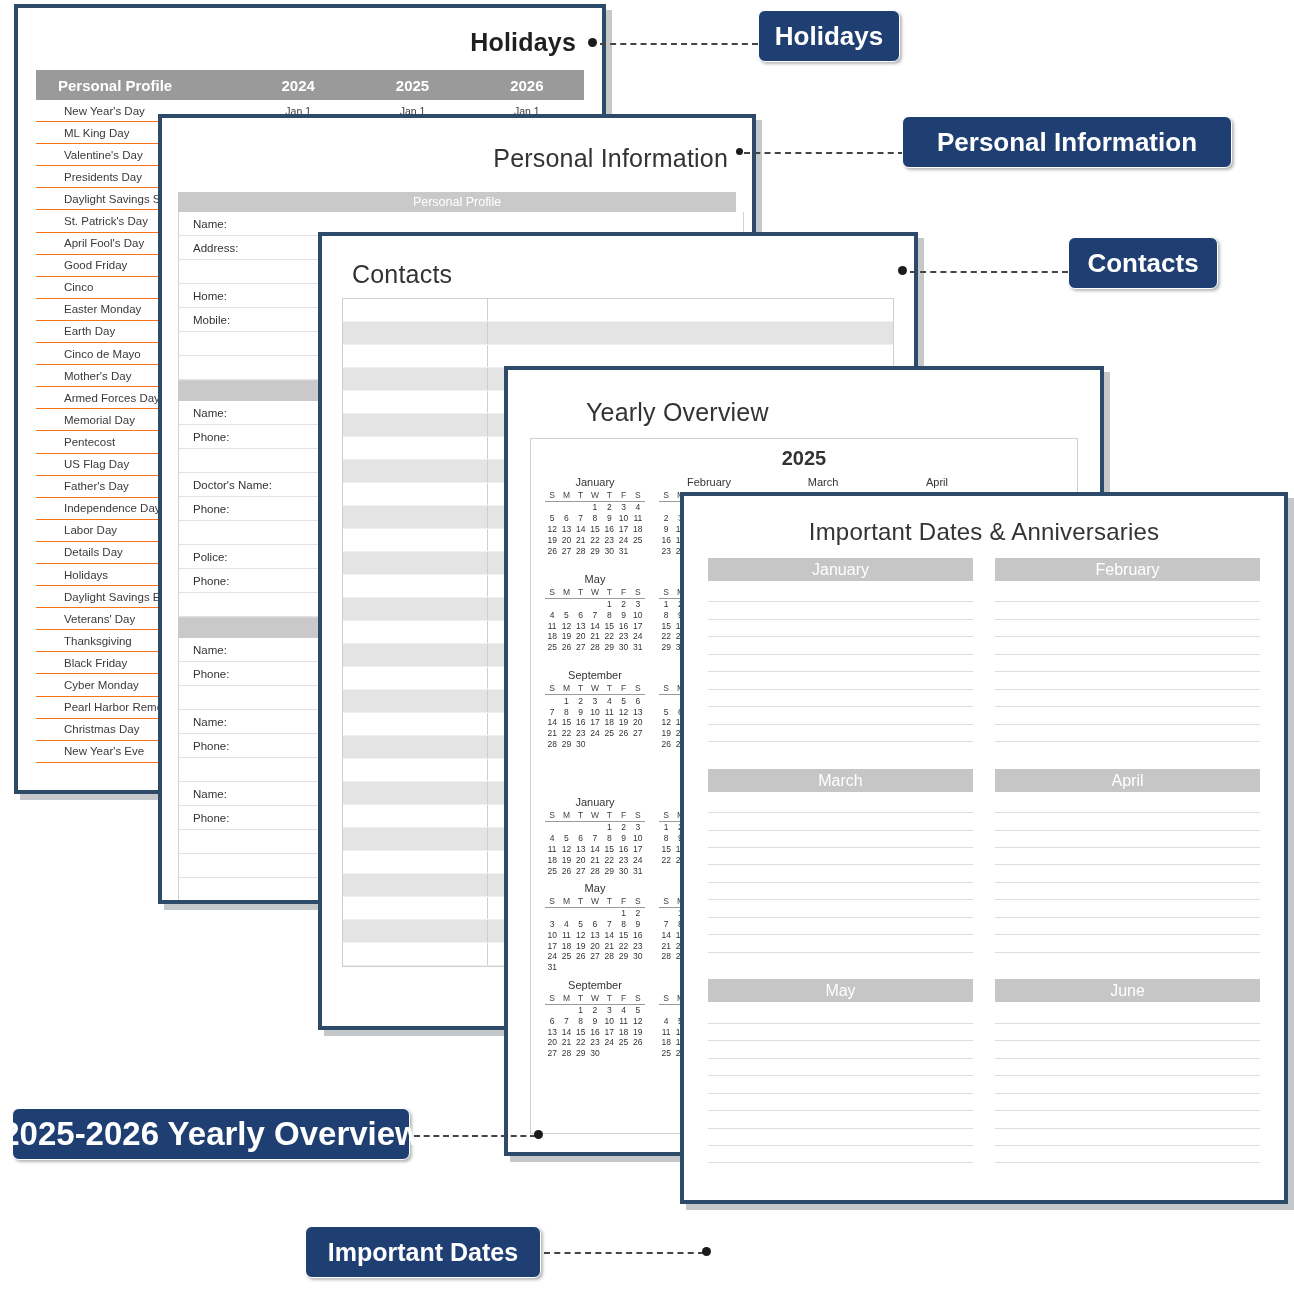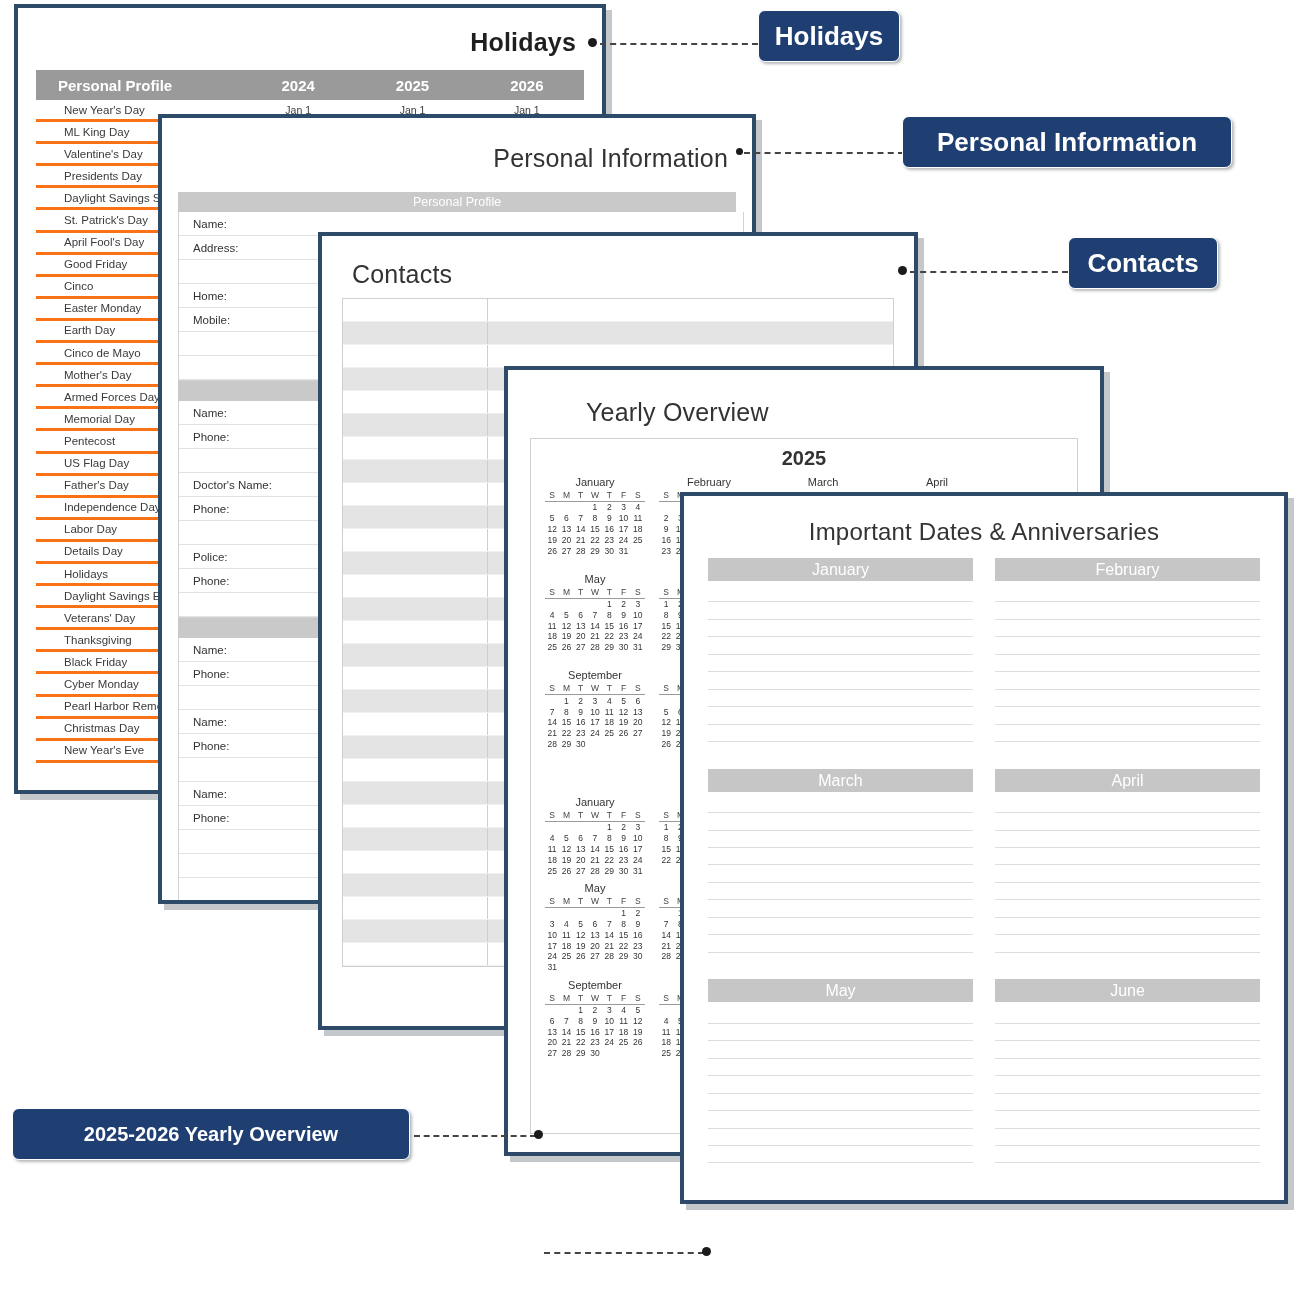--- a/index.html
+++ b/index.html
@@ -37,21 +37,21 @@
   .hol-table { position:absolute; left:18px; top:62px; right:18px; }
   .hol-head {
     display:flex; background:#9a9a9a; color:#fff;
     font-weight:bold; font-size:15px; height:30px; align-items:center;
   }
   .hol-head .c0 { flex:0 0 205px; padding-left:22px; text-align:left; }
   .hol-head .cy { flex:1; text-align:center; }
   .hol-row {
     display:flex; height:22.1px; align-items:center;
     font-size:11.5px; color:#3a3a3a;
-    border-bottom:3px solid #f97316;
+    border-bottom:1px solid #f97316;
   }
   .hol-row .c0 { flex:0 0 205px; padding-left:28px; white-space:nowrap; overflow:hidden; }
   .hol-row .cy { flex:1; text-align:center; font-size:10.5px; color:#3a3a3a; }
 
   
   #page-personal { left:158px; top:114px; width:598px; height:790px; }
   #page-personal .page-title { position:absolute; right:24px; top:26px; }
   .pp-band {
     position:absolute; left:16px; right:16px; top:74px; height:20px;
     background:#c9c9c9; color:#fff; font-size:12.5px;
@@ -2180,22 +2180,25 @@
   <div class="callout" style="left:902px; top:116px; width:330px; height:52px; font-size:26px;">
     <span>Personal Information</span>
   </div>
 
   <div class="dot" style="left:898px; top:266px;"></div>
   <div class="leader" style="left:910px; top:271px; width:158px;"></div>
   <div class="callout" style="left:1068px; top:237px; width:150px; height:52px; font-size:26px;">
     <span>Contacts</span>
   </div>
 
-  <div class="callout" style="left:12px; top:1108px; width:398px; height:52px; font-size:20px;">
+  <div class="callout" style="left:12px; top:1108px; width:398px; height:52px; font-size:33px;">
     <span>2025-2026 Yearly Overview</span>
   </div>
   <div class="leader" style="left:414px; top:1135px; width:122px;"></div>
   <div class="dot" style="left:534px; top:1130px;"></div>
 
+  <div class="callout" style="left:305px; top:1226px; width:236px; height:52px; font-size:25px;">
+    <span>Important Dates</span>
+  </div>
   <div class="leader" style="left:544px; top:1252px; width:160px;"></div>
   <div class="dot" style="left:702px; top:1247px;"></div>
 
 </div>
 
 </body></html>

